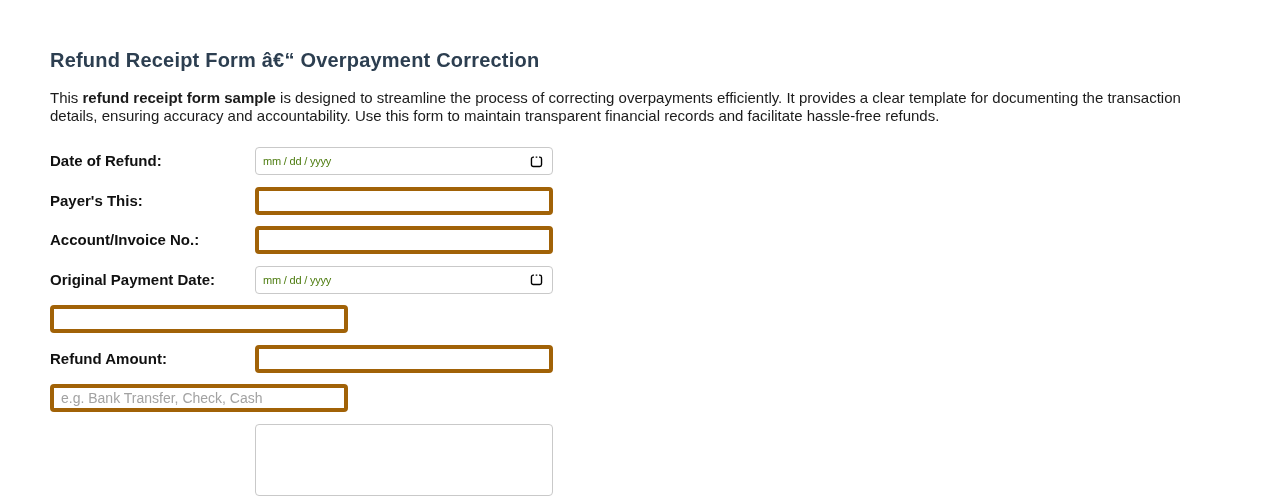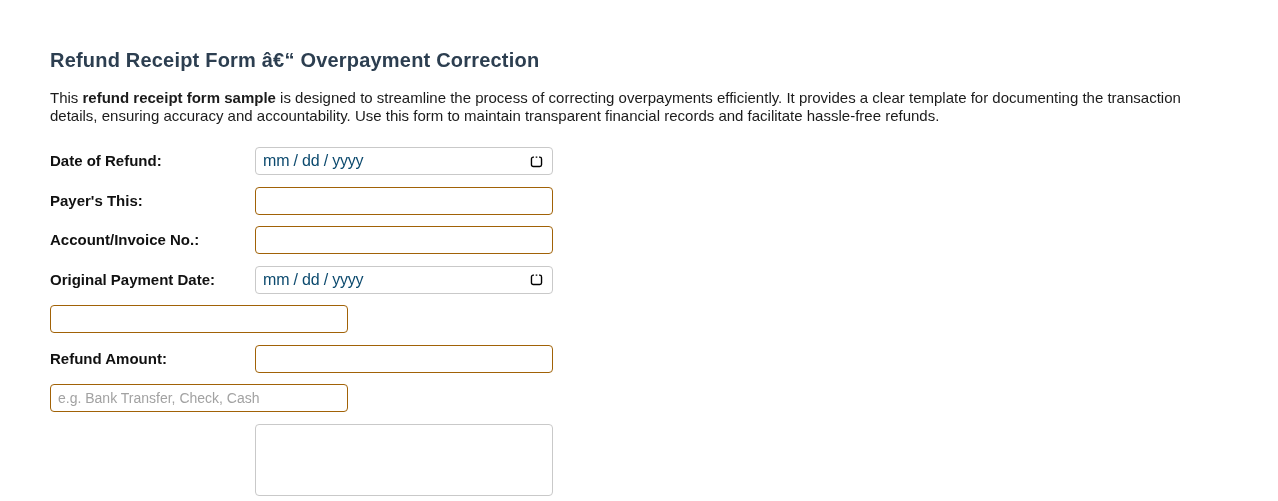--- a/index.html
+++ b/index.html
@@ -42,21 +42,21 @@
     width: 205px;
     font-size: 15px;
     font-weight: 700;
     color: #111111;
     line-height: 28px;
   }
 
   .text-input {
     width: 298px;
     height: 28px;
-    border: 1px solid #a16207;
+    border: 4px solid #a16207;
     border-radius: 4px;
     padding: 0 7px;
     font-family: "Liberation Sans", sans-serif;
     font-size: 14px;
     color: #222222;
     background: #ffffff;
     outline: none;
   }
   .text-input::placeholder { color: #a2a2a2; opacity: 1; }
 
@@ -66,22 +66,22 @@
     border: 1px solid #c9c9c9;
     border-radius: 4px;
     background: #ffffff;
     display: flex;
     align-items: center;
     justify-content: space-between;
     padding: 0 9px 0 7px;
     cursor: text;
   }
   .date-text {
-    font-size: 16px;
-    color: #0c4a6e;
+    font-size: 11px;
+    color: #4d7c0f;
     letter-spacing: -0.2px;
     white-space: nowrap;
   }
   .cal-icon { display: block; }
 
   .textarea-input {
     width: 298px;
     height: 72px;
     border: 1px solid #c9c9c9;
     border-radius: 4px;

